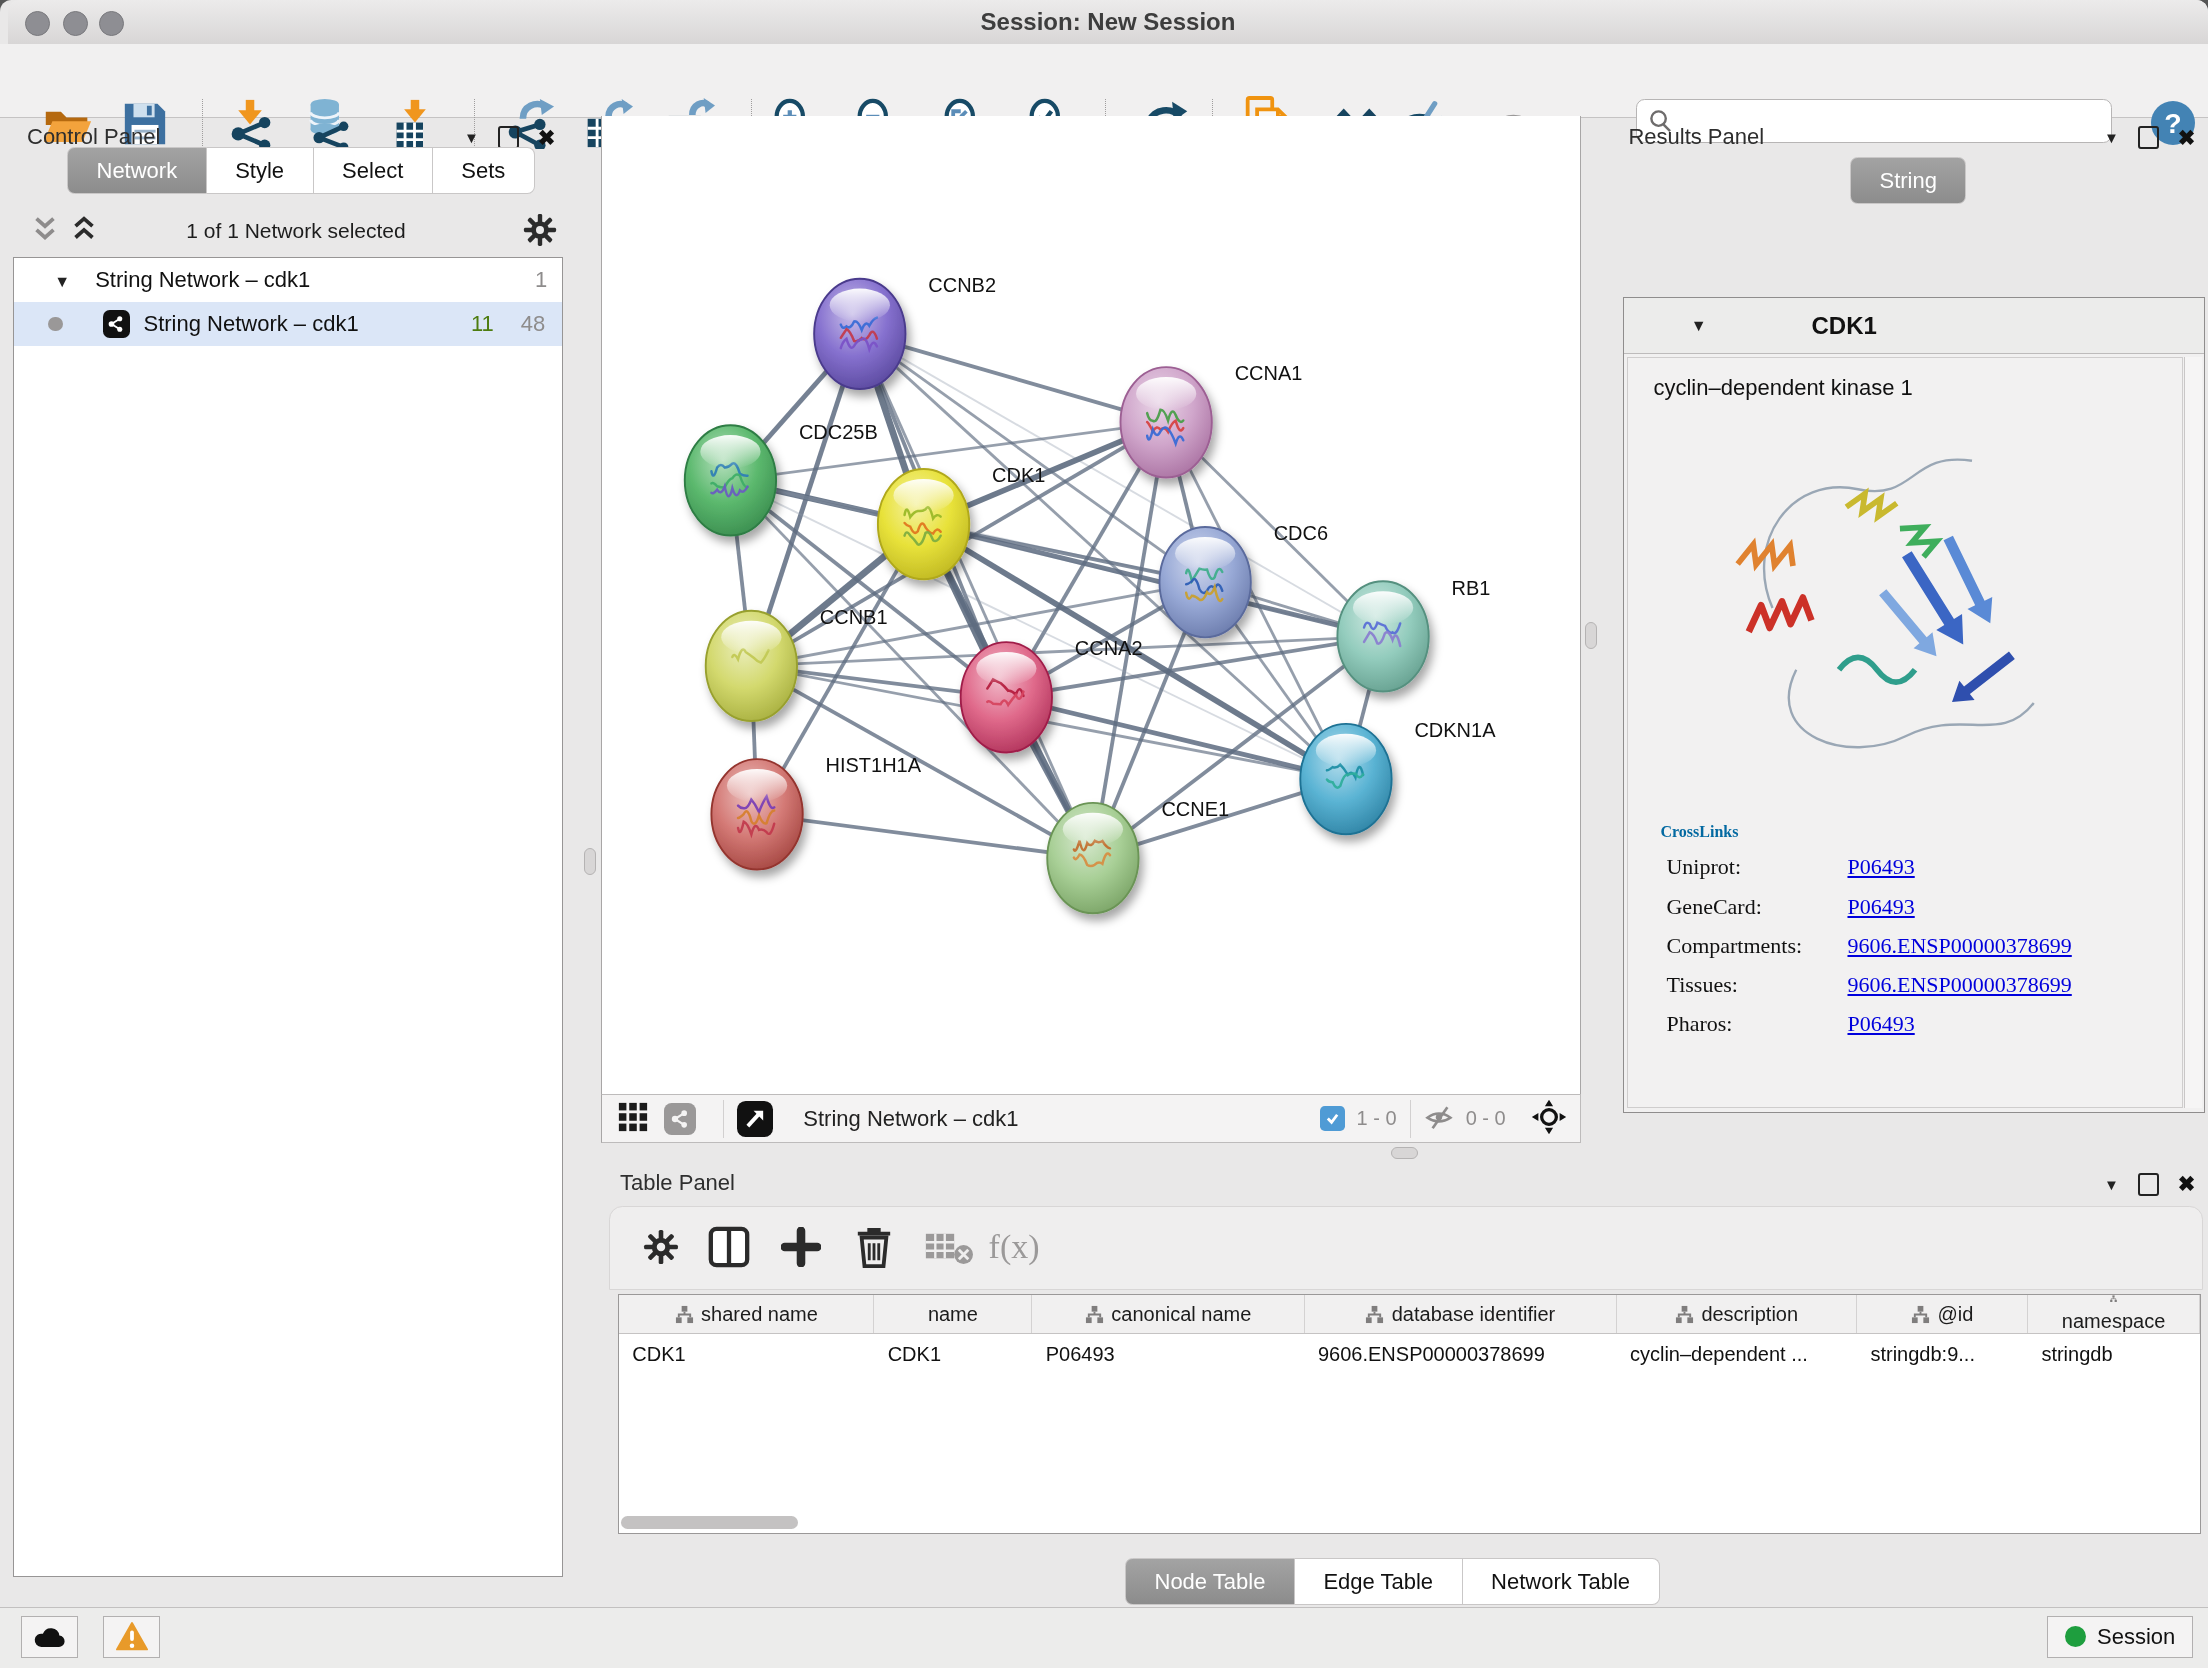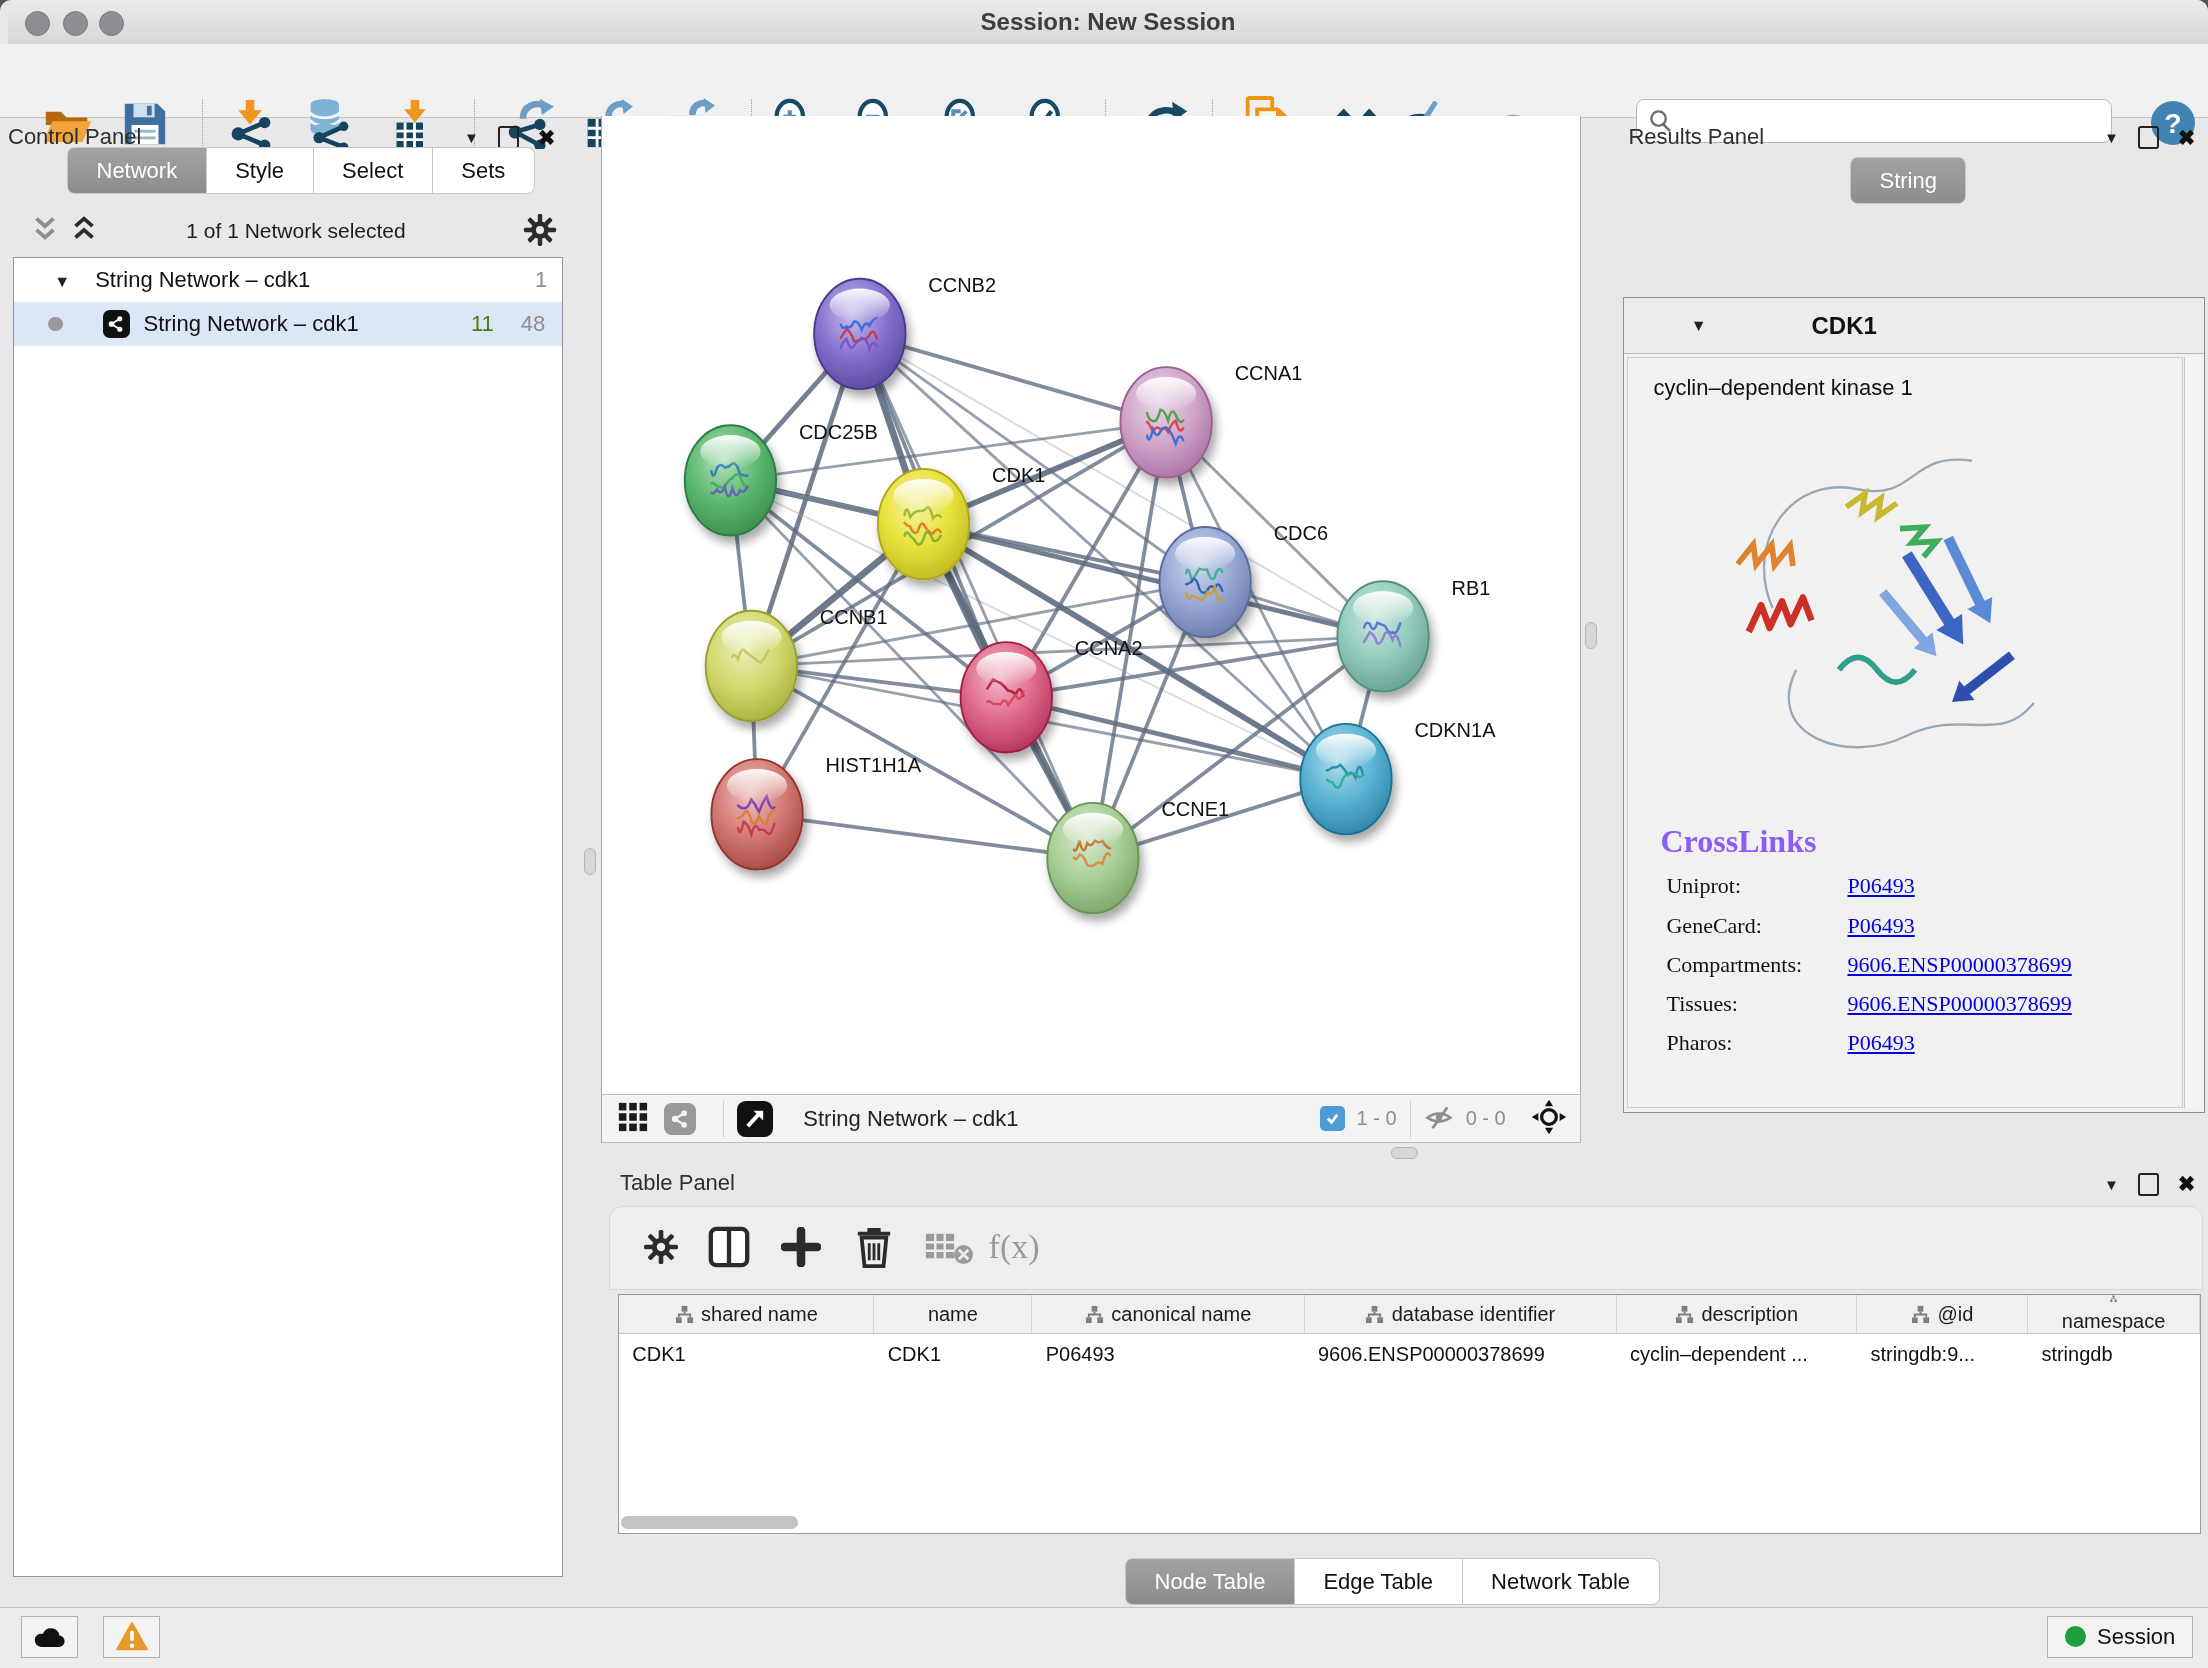--- a/index.html
+++ b/index.html
@@ -259,21 +259,21 @@
       <svg width="25" height="25" viewBox="0 0 26 26">
         <circle cx="11" cy="10" r="7.5" fill="none" stroke="#6e6c6c" stroke-width="2.5"></circle>
         <path d="M16 16 L23 23" stroke="#6e6c6c" stroke-width="2.5"></path>
       </svg>
       <input placeholder="" style="">
     </div>
     <div class="helpbtn">?</div>
   </div>
 
   <div class="cpanel">
-    <div class="abs phead" style="left:8px;top:7.6px">Control Panel</div>
+    <div class="abs phead" style="left:27px;top:7.6px">Control Panel</div>
     <div class="abs pctl" style="left:464px;top:9.5px">
       <span class="caret-icon"></span>
       <span class="maxi-icon"></span>
       <span class="close-icon"></span>
     </div>
     <div class="abs tabbar" style="left:67px;top:31px" id="cp-tabs">
         <div class="tab active">Network</div>
         <div class="tab">Style</div>
         <div class="tab">Select</div>
         <div class="tab">Sets</div>
@@ -617,21 +617,21 @@
           <path d="M205 135 l11 -24 l8 20 l11 -24 l8 20" stroke="#3fae5c" stroke-width="6" fill="none" transform="rotate(62 220 125)"></path>
           <path d="M140 265 q20 -26 40 0 q20 26 40 0" stroke="#2f9e8c" stroke-width="6" fill="none"></path>
           <g>
             <polygon points="0,10 84,10 84,0 112,16 84,32 84,22 0,22" fill="#3b66c4" transform="translate(225,135) rotate(58)"></polygon>
             <polygon points="0,9 76,9 76,0 100,14 76,29 76,20 0,20" fill="#5a8ad6" transform="translate(268,120) rotate(64)"></polygon>
             <polygon points="0,8 66,8 66,0 88,13 66,26 66,18 0,18" fill="#7fa8e0" transform="translate(196,175) rotate(50)"></polygon>
             <polygon points="0,8 60,8 60,0 80,13 60,26 60,18 0,18" fill="#2f4fae" transform="translate(330,260) rotate(142)"></polygon>
           </g>
         </svg>
 
-        <div class="serif" style="margin:25px 0 5.7px 32px;font-size:32px;font-weight:bold;color:#8b5cf6">CrossLinks</div>
+        <div class="serif" style="margin:25px 0 5.7px 32px;font-size:16px;font-weight:bold;color:#0369a1">CrossLinks</div>
         <div id="xl-rows" class="serif">
             <div class="xlrow">
               <span class="lab">Uniprot:</span>
               <a href="#" style="color: rgb(0, 0, 221);">P06493</a>
             </div>
             <div class="xlrow">
               <span class="lab">GeneCard:</span>
               <a href="#" style="color: rgb(0, 0, 221);">P06493</a>
             </div>
             <div class="xlrow">

